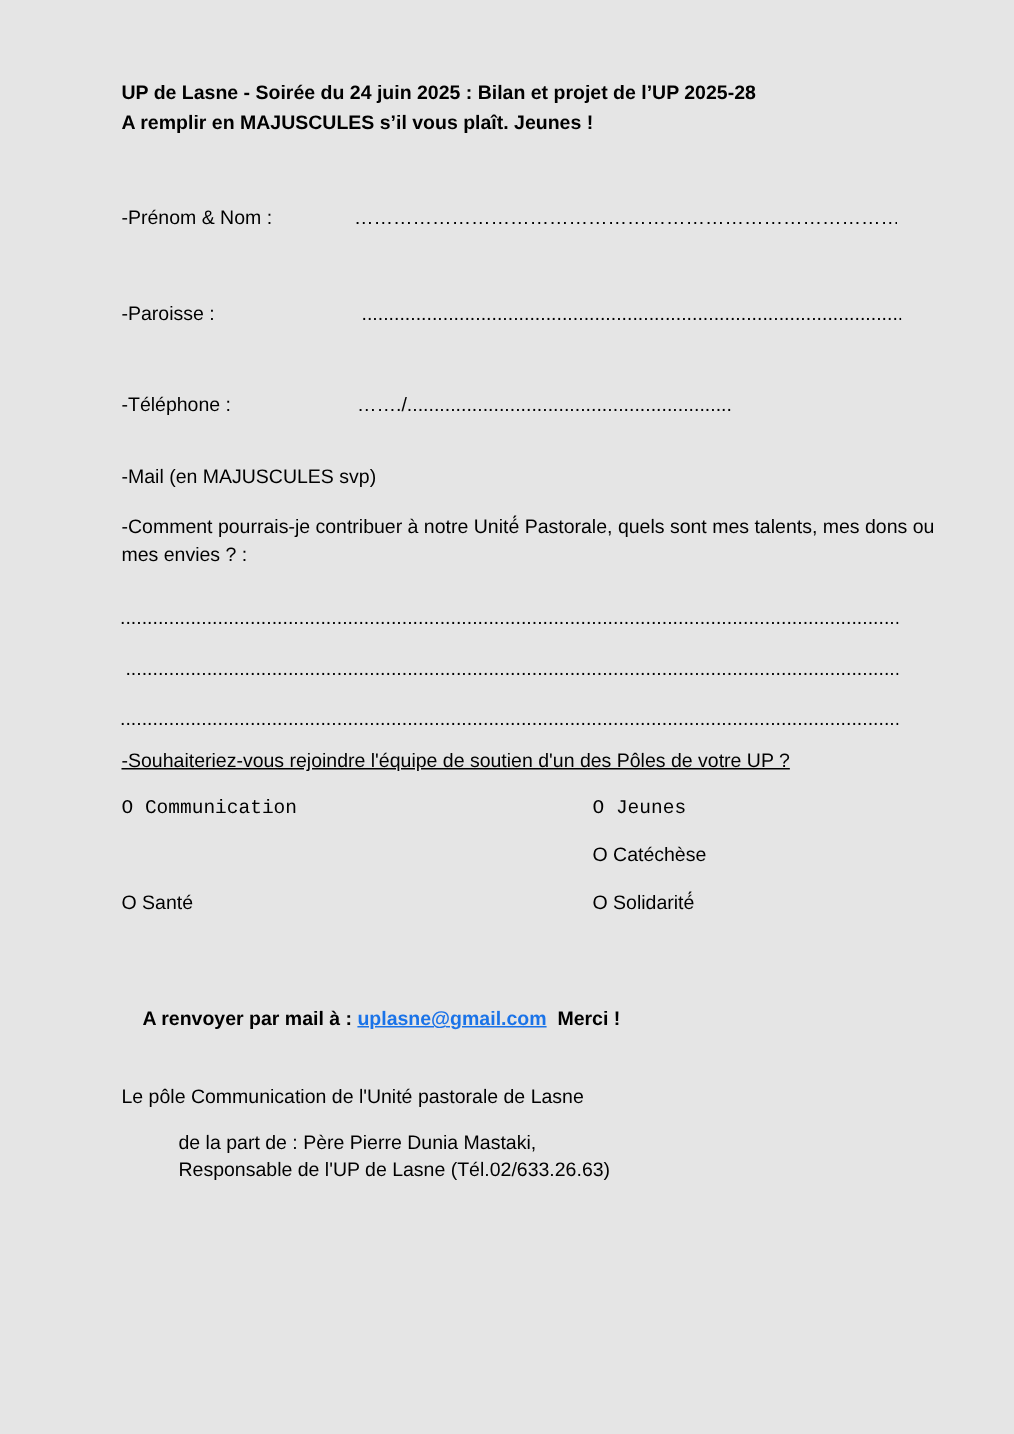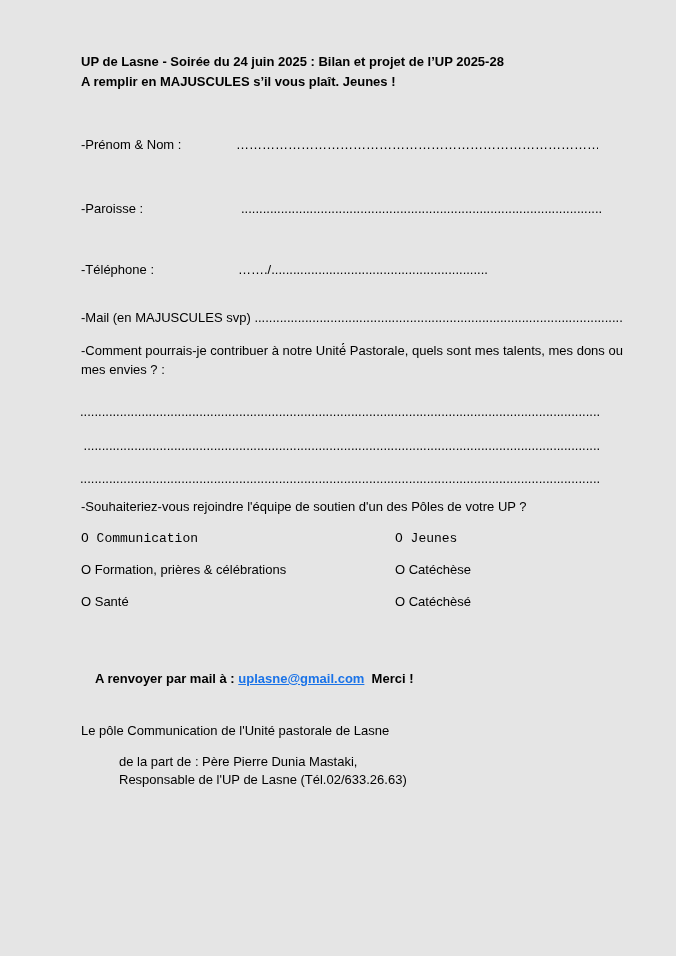--- a/index.html
+++ b/index.html
@@ -16,25 +16,25 @@
   .title { left:81px; top:52px; width:560px; font-weight:bold; font-size:13px; line-height:20px; }
   .field-row { left:81px; display:flex; white-space:pre; overflow:hidden; height:17px; }
   .field-row .label { flex:none; }
   .field-row .fill  { flex:1 1 auto; overflow:hidden; white-space:pre; }
   .row-prenom { top:137px; width:517px; }
   .row-prenom .label { width:155px; }
   .row-paroisse { top:201px; width:520px; }
   .row-paroisse .label { width:160px; }
   .row-tel { top:262px; width:517px; }
   .row-tel .label { width:157px; }
-  .row-mail { top:310px; width:541px; }
+  .row-mail { top:310px; width:541px;flex-direction:column; }
   .comment { left:81px; top:341px; width:556px; line-height:19px; }
   .answer-line { left:80px; width:519px; height:16px; white-space:pre; overflow:hidden; }
   .al1 { top:404px; } .al2 { top:438px; } .al3 { top:471px; }
-  .poles-q { left:81px; top:499px; width:560px; }
+  .poles-q { left:81px; top:499px; width:560px;text-decoration:underline; }
   .opt { height:17px; white-space:pre; }
   .opt-l { left:81px; } .opt-r { left:363px;margin-left:32px; }
   .r1 { top:531px;font-family:Liberation Mono, monospace; } .r2 { top:562px; } .r3 { top:594px; }
   .send-line { left:81px; top:656px; font-weight:bold; white-space:pre; }
   .send-line a { text-decoration:underline; font-weight:bold; }
   .footer-1 { left:81px; top:723px; width:560px; }
   .footer-23 { left:81px; top:753px; width:560px; line-height:18px;margin-left:38px; }
 </style>
 </head>
 <body>
@@ -69,24 +69,23 @@
   <div class="abs comment">-Comment pourrais-je contribuer à notre Unité́ Pastorale, quels sont mes talents, mes dons ou mes envies ? :</div>
 
   <div class="abs answer-line al1">......................................................................................................................................................................</div>
   <div class="abs answer-line al2"> ......................................................................................................................................................................</div>
   <div class="abs answer-line al3">......................................................................................................................................................................</div>
 
   <div class="abs poles-q">-Souhaiteriez-vous rejoindre l'équipe de soutien d'un des Pôles de votre UP ?</div>
 
   <div class="abs opt opt-l r1">O Communication</div>
   <div class="abs opt opt-r r1">O Jeunes</div>
-  <div class="abs opt opt-l r2">O Formation, prières &amp; célébrations</div>
   <div class="abs opt opt-r r2">O Catéchèse</div>
   <div class="abs opt opt-l r3">O Santé</div>
-  <div class="abs opt opt-r r3">O Catéchèsé</div>
+  <div class="abs opt opt-r r3">O Solidarité́</div>
 
   <div class="abs footer-1">Le pôle Communication de l'Unité pastorale de Lasne</div>
 
   <div class="abs send-line">
     <span>A renvoyer par mail à : </span><a href="#" style="color: rgb(26, 115, 232);">uplasne@gmail.com</a><span>  Merci !</span>
   </div>
 
   <div class="abs footer-23">
     <div>de la part de : Père Pierre Dunia Mastaki,</div>
     <div>Responsable de l'UP de Lasne (Tél.02/633.26.63)</div>

